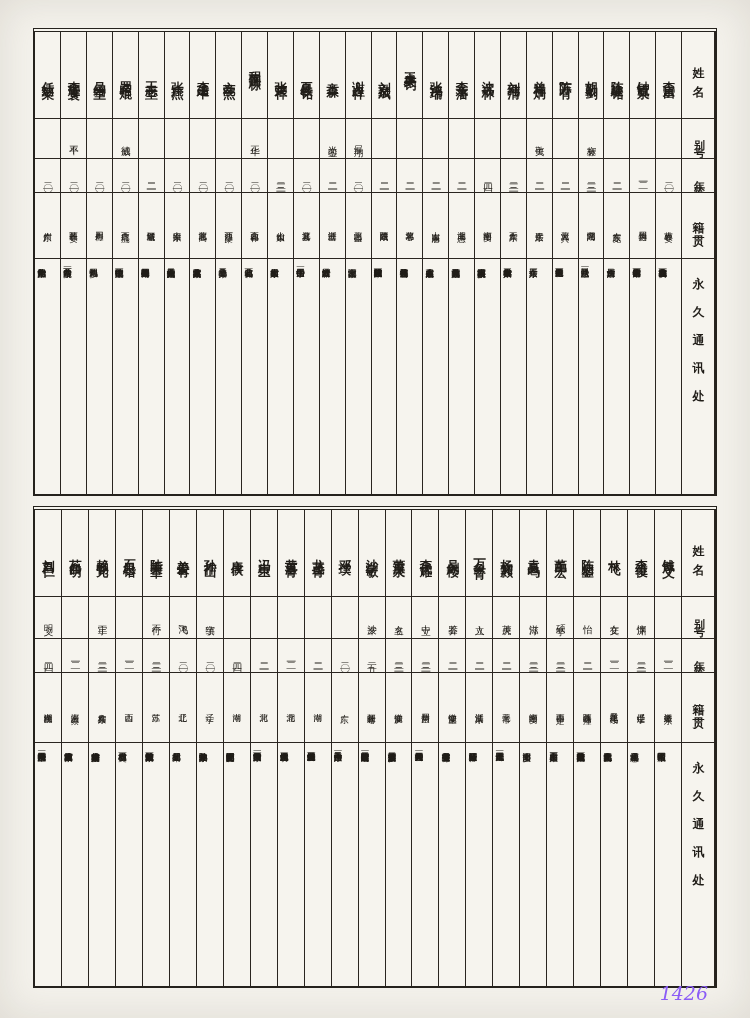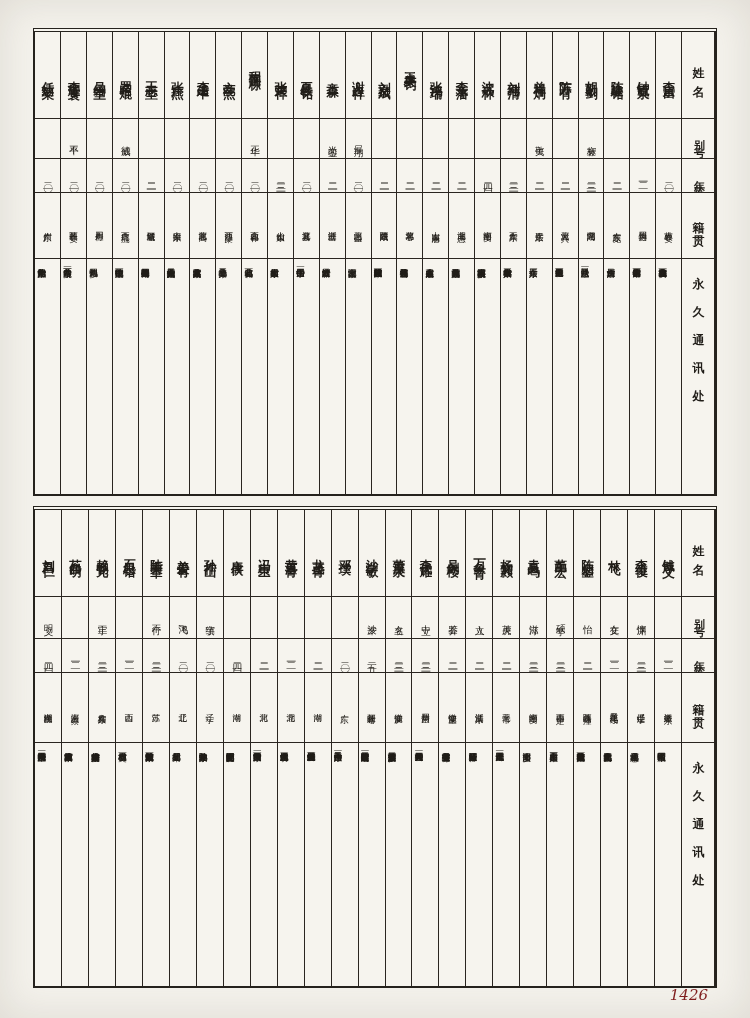--- a/index.html
+++ b/index.html
@@ -72,22 +72,22 @@
   .hdr-alias{font-size:11px;letter-spacing:8px;}
   .hdr-age{font-size:11px;letter-spacing:5px;}
   .hdr-native{font-size:12px;letter-spacing:14px;}
   .hdr-addr{font-size:12px;letter-spacing:28px;height:100%;display:block;margin:auto;}
   .header-col .cell-addr{align-items:center;justify-content:center;padding-top:8px;}
   .page-number{
     position:absolute;
     right:42px;bottom:14px;
     font-family:"DejaVu Serif",serif;
     font-style:italic;
-    font-size:15px;
-    color:#7f1d1d;
+    font-size:19px;
+    color:#8b5cf6;
   }
 </style>
 </head>
 <body>
 
 <div class="page">
 
   <div class="table table-top">
     <div class="col header-col">
       <div class="cell cell-name">

